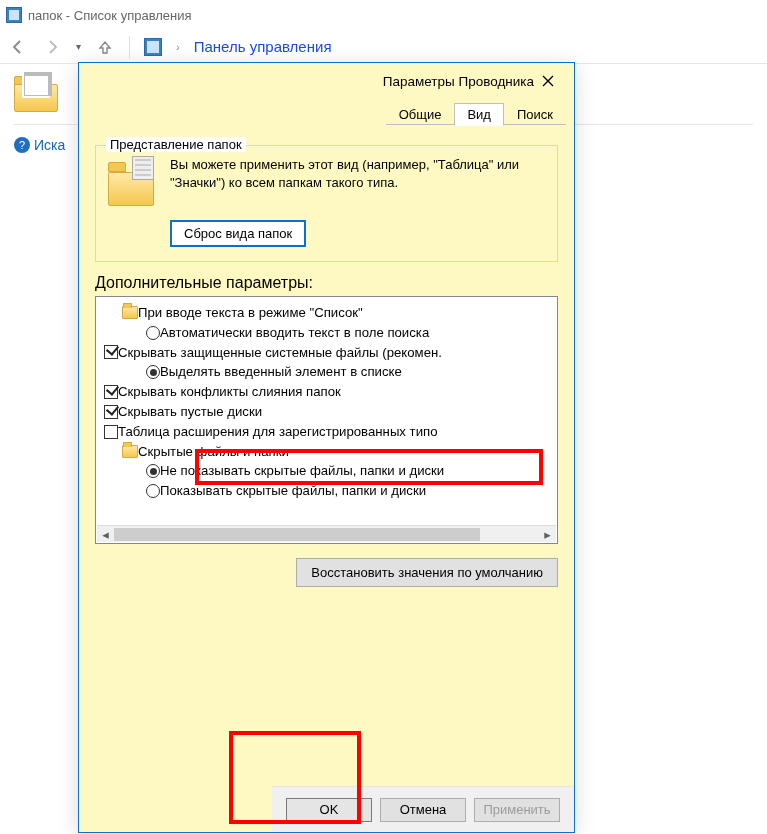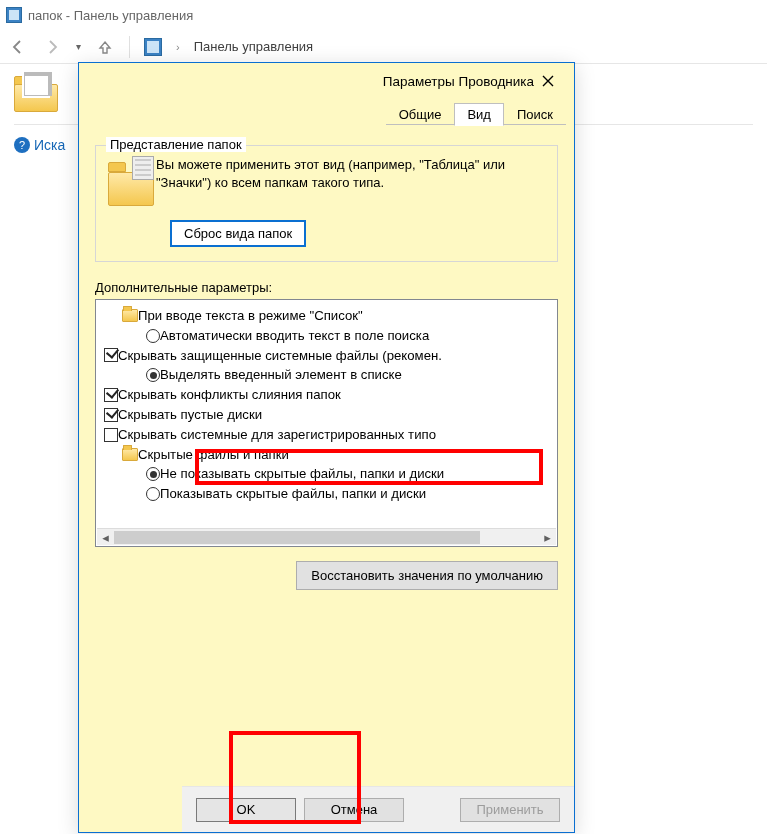--- a/index.html
+++ b/index.html
@@ -10,21 +10,21 @@
   .titlebar { height:30px; display:flex; align-items:center; padding:0 6px; color:#666; font-size:13px; }
   .titlebar .tb-icon { width:16px; height:16px; margin-right:6px; background:#3b82c4; display:inline-block; border:1px solid #2a6aa0; position:relative; }
   .titlebar .tb-icon::after { content:""; position:absolute; left:2px; right:2px; top:2px; bottom:2px; background:#cce4f7; }
   .navrow { height:34px; display:flex; align-items:center; padding:0 8px; gap:14px; border-bottom:1px solid #e6e6e6; }
   .nav-arrow, .nav-up { color:#888; display:flex; align-items:center; justify-content:center; width:20px; height:20px; }
   .nav-arrow svg, .nav-up svg { width:16px; height:16px; }
   .addr-dd { color:#666; font-size:10px; }
   .adr-ico { width:18px; height:18px; background:#3b82c4; display:inline-block; border:1px solid #2a6aa0; position:relative; }
   .adr-ico::after{ content:""; position:absolute; left:2px; right:2px; top:2px; bottom:2px; background:#cce4f7;}
   .addr-sep { color:#888; font-size:11px; }
-  .addr-text { font-size:13px; color:#404040; }
+  .addr-text { font-size:15px; color:#1d4ed8; }
   .below { padding:12px 14px; }
   .folder-icon-big { width:44px; height:36px; position:relative; }
   .folder-icon-big .fbase { position:absolute; left:0; bottom:0; width:44px; height:28px; background:linear-gradient(#ffe9a8,#f4c74e); border:1px solid #d9a93b; border-radius:2px; }
   .folder-icon-big .ftab { position:absolute; left:0; top:0; width:18px; height:10px; background:#f4c74e; border:1px solid #d9a93b; border-radius:2px 2px 0 0; }
   .folder-icon-big .sheet { position:absolute; left:10px; top:-4px; width:28px; height:24px; background:#fff; border:1px solid #bbb; box-shadow:-2px 2px 0 #fff, -3px 3px 0 #bbb inset; }
   .hrline { height:1px; background:#e6e6e6; margin:12px 0; }
   .help { color:#1667b6; font-size:14px; display:flex; align-items:center; gap:4px; }
   .help .q { width:16px; height:16px; border-radius:50%; background:#1e6fc0; color:#fff; font-size:11px; display:flex; align-items:center; justify-content:center; }
 
   
@@ -32,65 +32,65 @@
   .dlg-title { height:36px; display:flex; align-items:center; justify-content:space-between; padding:0 12px; font-size:13.5px; }
   .close-x { width:28px; height:28px; display:flex; align-items:center; justify-content:center; }
   .close-x svg { width:12px; height:12px; }
   .tabstrip { height:26px; display:flex; align-items:flex-end; padding:0 8px; position:relative; }
   .tabstrip::after { content:""; position:absolute; left:8px; right:8px; bottom:0; height:1px; background:#bfbfbf; }
   .tab { padding:3px 12px; font-size:13px; border:1px solid transparent; position:relative; bottom:-1px; background:transparent; }
   .tab.active { border:1px solid #bfbfbf; border-bottom:1px solid #fff; background:#fff; z-index:2; }
   .dlg-body { flex:1; padding:12px 16px 8px 16px; font-size:13px; color:#000; overflow:hidden; }
   .group { border:1px solid #d6d6d6; padding:10px 12px 14px 12px; position:relative; margin-top:8px; }
   .group-title { position:absolute; top:-9px; left:10px; background:#fff; padding:0 4px; font-size:13px; }
-  .group-row { display:flex; align-items:flex-start; }
+  .group-row { display:flex; gap:14px; align-items:flex-start; }
   .g-icon { width:48px; height:50px; position:relative; flex:0 0 48px; }
   .g-icon .fbase { position:absolute; left:0; bottom:0; width:46px; height:34px; background:linear-gradient(#ffe9a8,#f4c74e); border:1px solid #d9a93b; border-radius:2px; }
   .g-icon .ftab { position:absolute; left:0; top:6px; width:18px; height:10px; background:#f4c74e; border:1px solid #d9a93b; border-radius:2px 2px 0 0; }
   .g-icon .panel { position:absolute; right:2px; top:0; width:22px; height:24px; background:#eee; border:1px solid #aaa; }
   .g-icon .panel::before { content:""; position:absolute; left:2px; top:2px; right:2px; bottom:2px; background:repeating-linear-gradient(#ccc,#ccc 2px,#eee 2px,#eee 5px); }
   .g-text { font-size:13px; line-height:1.35; }
   .btnrow { display:flex; gap:10px; margin-top:14px; margin-left:62px; }
   .btn { font-size:13px; padding:4px 12px; border:1px solid #adadad; background:#e1e1e1; min-width:100px; text-align:center; }
   .btn.disabled { color:#9c9c9c; }
   .btn.primary { border:2px solid #0a6fd1; background:#fff; }
-  .label-adv { margin-top:18px; font-size:13px; }
+  .label-adv { margin-top:12px; font-size:16px; }
   .tree-wrap { border:1px solid #828790; margin-top:4px; height:248px; position:relative; background:#fff; overflow:hidden; }
   .tree { padding:6px 4px 6px 8px; font-size:13.2px; line-height:1.5; }
   .tree .row { display:flex; align-items:center; white-space:nowrap; }
   .ind1 { margin-left:18px; }
   .ind2 { margin-left:42px; }
   .mini-folder { width:16px; height:13px; background:linear-gradient(#ffe9a8,#f4c74e); border:1px solid #d9a93b; border-radius:1px; display:inline-block; position:relative; flex:0 0 16px; }
   .mini-folder::before { content:""; position:absolute; left:0; top:-4px; width:7px; height:4px; background:#f4c74e; border:1px solid #d9a93b; border-bottom:none; border-radius:1px 1px 0 0; }
   .radio { width:14px; height:14px; border:1px solid #333; border-radius:50%; display:inline-flex; align-items:center; justify-content:center; flex:0 0 14px; }
   .radio.sel::after { content:""; width:7px; height:7px; background:#333; border-radius:50%; }
   .check { width:14px; height:14px; border:1px solid #333; display:inline-flex; align-items:center; justify-content:center; flex:0 0 14px; position:relative; }
   .check.sel::after { content:""; position:absolute; left:2px; top:-1px; width:9px; height:6px; border-left:2px solid #222; border-bottom:2px solid #222; transform:rotate(-50deg); }
   .hscroll { position:absolute; left:1px; right:1px; bottom:1px; height:17px; background:#f0f0f0; border-top:1px solid #dcdcdc; display:flex; align-items:center; }
   .hscroll .arr { width:17px; height:17px; display:flex; align-items:center; justify-content:center; color:#606060; }
   .hscroll .track { flex:1; height:17px; position:relative; }
   .hscroll .thumb { position:absolute; left:0; top:2px; bottom:2px; width:86%; background:#cdcdcd; }
   .restore-row { display:flex; justify-content:flex-end; margin-top:14px; }
   .restore-btn { border:1px solid #adadad; background:#e1e1e1; font-size:13px; padding:6px 14px; }
 
   .dlg-foot { height:46px; border-top:1px solid #e6e6e6; background:#f0f0f0; display:flex; align-items:center; justify-content:flex-end; gap:8px; padding:0 14px; }
-  .fbtn { width:100px; height:24px; border:1px solid #adadad; background:#e1e1e1; font-size:13px; display:flex; align-items:center; justify-content:center; }
-  .fbtn.disabled { color:#9c9c9c;margin-left:48px; }
+  .fbtn { width:86px; height:24px; border:1px solid #adadad; background:#e1e1e1; font-size:13px; display:flex; align-items:center; justify-content:center; }
+  .fbtn.disabled { color:#9c9c9c; }
   .fbtn.ok { background:#e5e5e5; border:1px solid #7a7a7a; }
 
   
   .hl { position:absolute; border:4px solid #ff0000; pointer-events:none; }
 </style>
 </head>
 <body>
 
 <div class="explorer">
   <div class="titlebar">
     <span class="tb-icon"></span>
-    <span>папок - Панель управления</span>
+    <span>папок - Список управления</span>
   </div>
   <div class="navrow">
     <span class="nav-arrow">
       <svg viewBox="0 0 16 16">
           <path d="M10 2 L4 8 L10 14" fill="none" stroke="#888" stroke-width="1.8"></path>
         </svg>
     </span>
     <span class="nav-arrow">
       <svg viewBox="0 0 16 16">
           <path d="M6 2 L12 8 L6 14" fill="none" stroke="#bbb" stroke-width="1.8"></path>
@@ -175,21 +175,21 @@
         <div class="row">
             <span class="check sel"></span>
             <span>Скрывать конфликты слияния папок</span>
           </div>
         <div class="row">
             <span class="check sel"></span>
             <span>Скрывать пустые диски</span>
           </div>
         <div class="row">
             <span class="check"></span>
-            <span>Скрывать системные для зарегистрированных типо</span>
+            <span>Таблица расширения для зарегистрированных типо</span>
           </div>
         <div class="row ind1">
             <span class="mini-folder"></span>
             <span>Скрытые файлы и папки</span>
           </div>
         <div class="row ind2">
             <span class="radio sel"></span>
             <span>Не показывать скрытые файлы, папки и диски</span>
           </div>
         <div class="row ind2">

